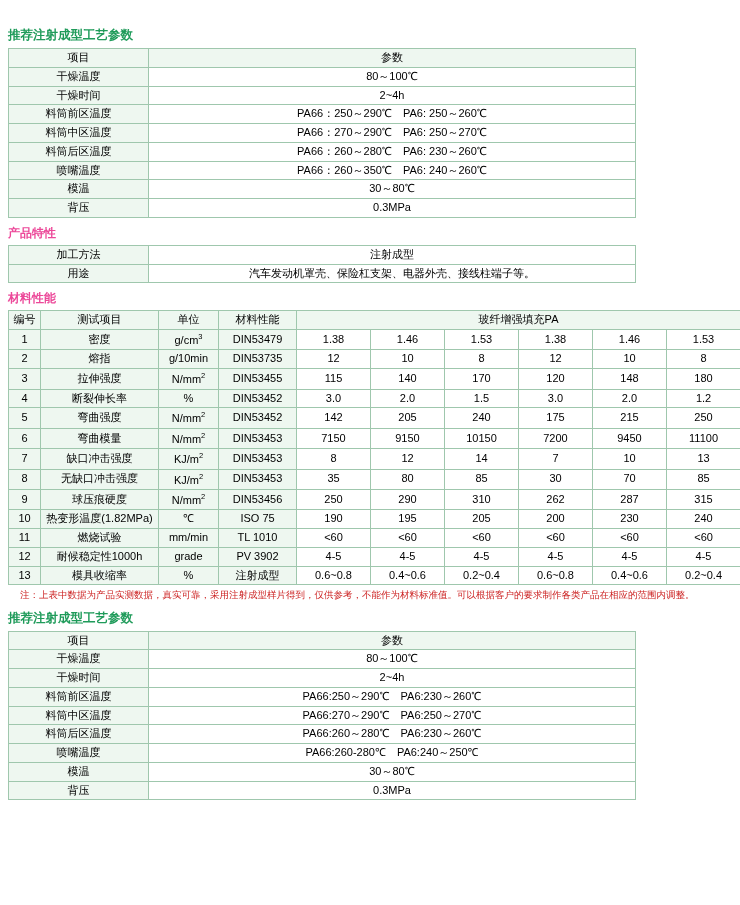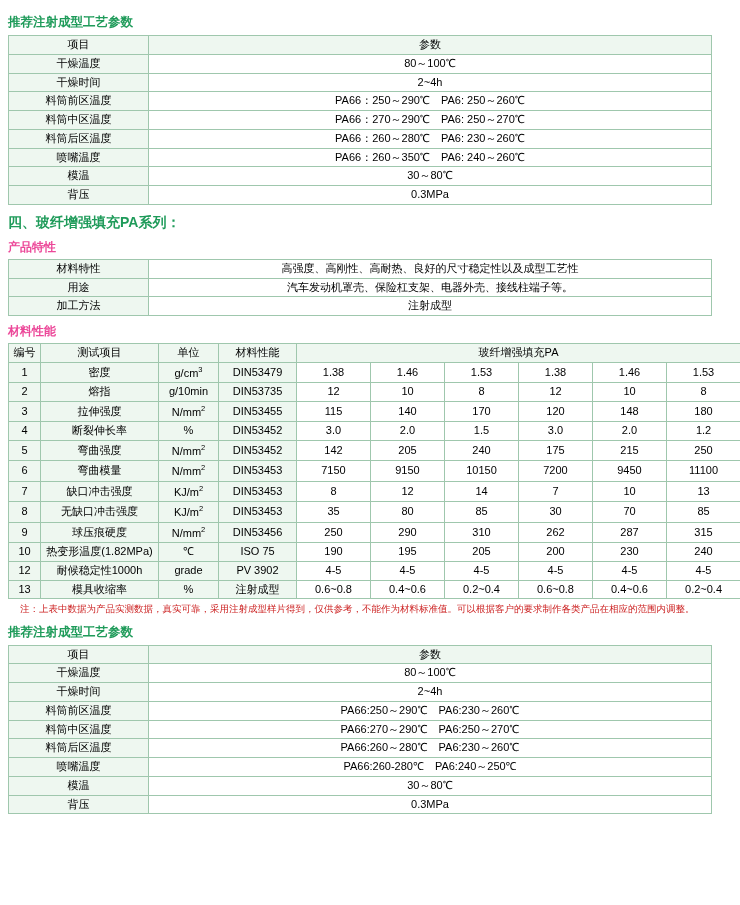--- a/index.html
+++ b/index.html
@@ -8,42 +8,42 @@
     background: #ffffff;
   }
   body {
     width: 740px;
     height: 905px;
     font-family: "Liberation Sans", sans-serif;
     font-size: 11px;
     color: #000000;
     overflow: hidden;
   }
-  .page { padding: 9px 4px 0 4px; }
+  .page { padding: 22px 4px 0 4px; }
 
   .section-title {
     color: #1f9b5a;
     font-weight: bold;
     font-size: 12.5px;
     margin: 5px 0 4px 4px;
   }
   .section-title.big {
     font-size: 14px;
     margin: 9px 0 5px 4px;
   }
   .section-sub {
     color: #ec4899;
     font-weight: bold;
     font-size: 12px;
     margin: 7px 0 3px 4px;
   }
 
   table.grid {
     border-collapse: collapse;
-    width: 704px;
+    width: 628px;
     margin: 0 0 0 4px;
     table-layout: fixed;
   }
   table.grid td, table.grid th {
     border: 1px solid #9fc7ad;
     text-align: center;
     vertical-align: middle;
     padding: 2px 1px;
     font-size: 11px;
     font-weight: normal;
@@ -117,40 +117,35 @@
           <td class="label-cell">模温</td>
           <td>30～80℃</td>
         </tr>
         <tr>
           <td class="label-cell">背压</td>
           <td>0.3MPa</td>
         </tr>
       </tbody>
   </table>
 
-  <div class="section-title big">四、玻纤增强填充PA系列：</div>
 
   <div class="section-sub">产品特性</div>
   <table class="grid">
     <colgroup>
         <col style="width:140px">
         <col>
       </colgroup>
     <tbody>
         <tr>
-          <td class="label-cell">材料特性</td>
-          <td>高强度、高刚性、高耐热、良好的尺寸稳定性以及成型工艺性</td>
+          <td class="label-cell">加工方法</td>
+          <td>注射成型</td>
         </tr>
         <tr>
           <td class="label-cell">用途</td>
           <td>汽车发动机罩壳、保险杠支架、电器外壳、接线柱端子等。</td>
-        </tr>
-        <tr>
-          <td class="label-cell">加工方法</td>
-          <td>注射成型</td>
         </tr>
       </tbody>
   </table>
 
   <div class="section-sub">材料性能</div>
   <table class="grid perf">
     <colgroup>
       <col style="width:32px">
         <col style="width:118px">
         <col style="width:60px">
@@ -286,20 +281,32 @@
           <td class="label-cell">℃</td>
           <td class="label-cell">ISO 75</td>
           <td>190</td>
           <td>195</td>
           <td>205</td>
           <td>200</td>
           <td>230</td>
           <td>240</td>
         </tr>
         <tr>
+          <td class="label-cell">11</td>
+          <td class="label-cell">燃烧试验</td>
+          <td class="label-cell">mm/min</td>
+          <td class="label-cell">TL 1010</td>
+          <td>&lt;60</td>
+          <td>&lt;60</td>
+          <td>&lt;60</td>
+          <td>&lt;60</td>
+          <td>&lt;60</td>
+          <td>&lt;60</td>
+        </tr>
+        <tr>
           <td class="label-cell">12</td>
           <td class="label-cell">耐候稳定性1000h</td>
           <td class="label-cell">grade</td>
           <td class="label-cell">PV 3902</td>
           <td>4-5</td>
           <td>4-5</td>
           <td>4-5</td>
           <td>4-5</td>
           <td>4-5</td>
           <td>4-5</td>

